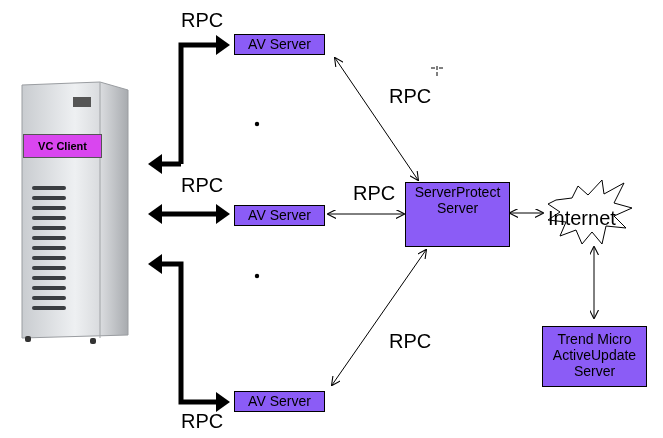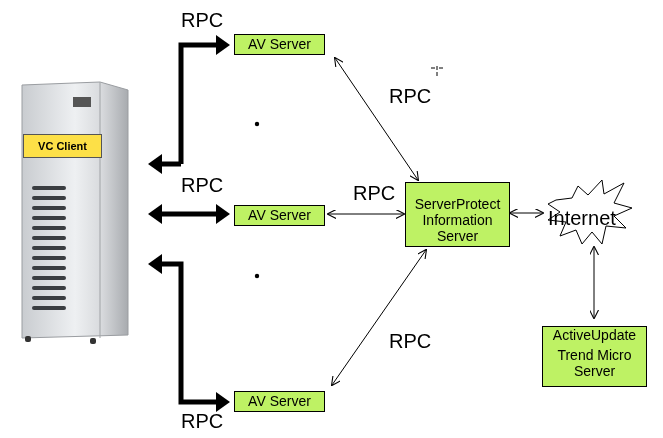--- a/index.html
+++ b/index.html
@@ -1,23 +1,23 @@
 <!DOCTYPE html>
 <html><head>
 <meta charset="utf-8">
 <style>
   html, body { margin:0; padding:0; background:#fff; }
   body { width:663px; height:438px; position:relative; overflow:hidden;
          font-family:"Liberation Sans", sans-serif; color:#000; }
   svg.diagram { position:absolute; left:0; top:0; }
   .lbl { position:absolute; font-size:20px; line-height:16px; white-space:nowrap; }
-  .box { position:absolute; border:1px solid #000; background:#bef264; font-size:14px;
+  .box { position:absolute; border:1px solid #000; background:#8b5cf6; font-size:14px;
          text-align:center; line-height:16px; box-sizing:border-box; }
   .vc-label { position:absolute; left:23px; top:134px; width:79px; height:24px;
-              background:#fde047; border:1px solid #555; box-sizing:border-box;
+              background:#d946ef; border:1px solid #555; box-sizing:border-box;
               font-size:11px; font-weight:bold; line-height:22px; text-align:center; }
 </style>
 </head>
 <body>
 
 <svg class="diagram" width="663" height="438" viewBox="0 0 663 438">
   <defs>
     <linearGradient id="towerGrad" x1="0" x2="1" y1="0" y2="0">
       <stop offset="0" stop-color="#c9ccd0"></stop>
       <stop offset="0.5" stop-color="#eef0f2"></stop>
@@ -93,31 +93,30 @@
 <div class="box" style="left:234px;top:34px;width:91px;height:21px;line-height:19px;">
   <span>AV Server</span>
 </div>
 <div class="box" style="left:234px;top:205px;width:91px;height:21px;line-height:19px;">
   <span>AV Server</span>
 </div>
 <div class="box" style="left:234px;top:391px;width:91px;height:21px;line-height:19px;">
   <span>AV Server</span>
 </div>
 
-<div class="box" style="left:405px;top:182px;width:105px;height:65px;padding-top:12px;">
+<div class="box" style="left:405px;top:182px;width:105px;height:65px;padding-top:0px;">
   <div style="margin-top:1px;">ServerProtect</div>
-  <div>Information</div>
   <div>Server</div>
 </div>
 
 <div class="lbl" style="left:548px;top:210px;">Internet</div>
 
 <div class="box" style="left:542px;top:326px;width:105px;height:61px;">
+  <div style="margin-top:4px;">Trend Micro</div>
   <div>ActiveUpdate</div>
-  <div style="margin-top:4px;">Trend Micro</div>
   <div>Server</div>
 </div>
 
 <div class="lbl" style="left:181px;top:12px;">RPC</div>
 <div class="lbl" style="left:181px;top:177px;">RPC</div>
 <div class="lbl" style="left:181px;top:413px;">RPC</div>
 <div class="lbl" style="left:389px;top:88px;">RPC</div>
 <div class="lbl" style="left:353px;top:185px;">RPC</div>
 <div class="lbl" style="left:389px;top:333px;">RPC</div>
 

